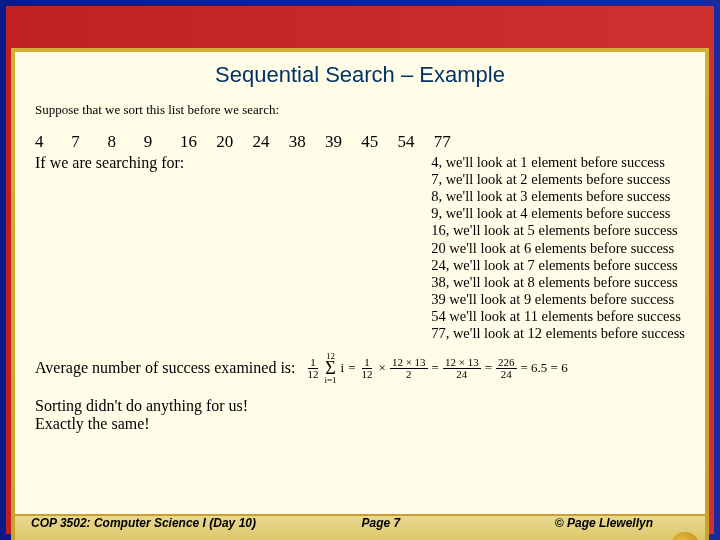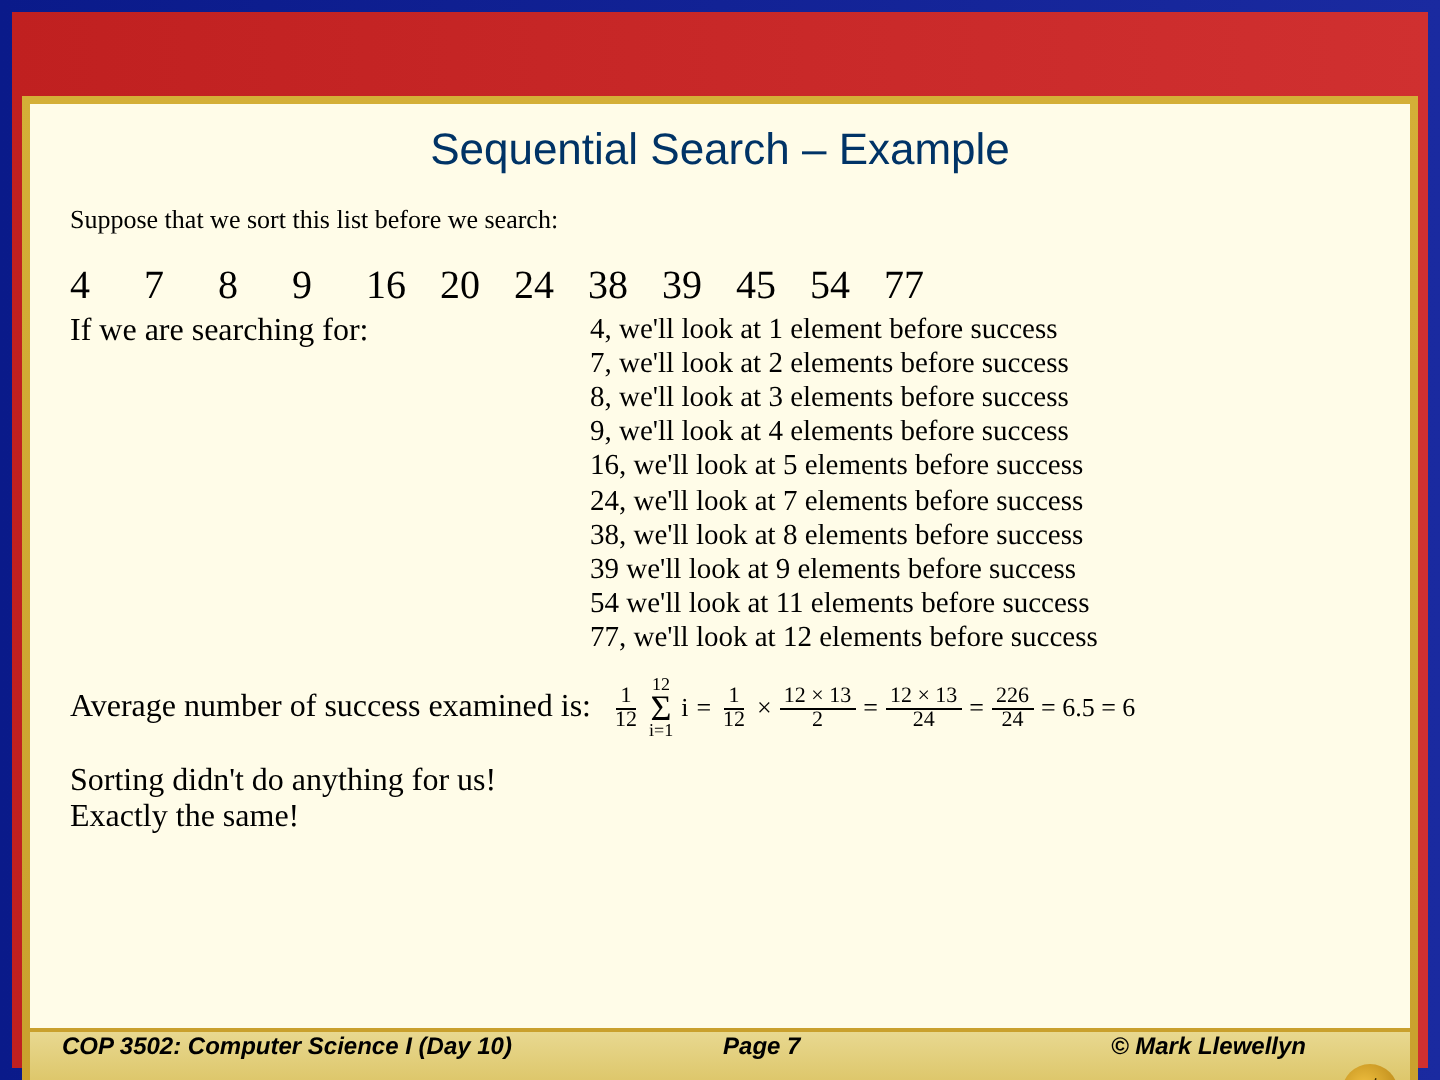--- a/index.html
+++ b/index.html
@@ -44,27 +44,28 @@
     color: #003366;
     text-align: center;
     margin-bottom: 14px;
     font-weight: 400;
   }
   .intro {
     font-size: 13px;
     margin-bottom: 14px;
   }
   .numbers {
-    font-size: 20px;
+    font-size: 17px;
     margin-bottom: 2px;
   }
   .numbers span { display: inline-block; min-width: 32px; }
   .row2 {
     display: flex;
     align-items: flex-start;
+    justify-content: space-between;
   }
   .searching-for {
     font-size: 16px;
     width: 260px;
     flex-shrink: 0;
   }
   .search-list {
     font-size: 14.5px;
     line-height: 1.18;
   }
@@ -166,20 +167,21 @@
   </div>
 
   <div class="row2">
     <div class="searching-for">If we are searching for:</div>
     <div class="search-list">
       <div>4, we'll look at 1 element before success</div>
       <div>7, we'll look at 2 elements before success</div>
       <div>8, we'll look at 3 elements before success</div>
       <div>9, we'll look at 4 elements before success</div>
       <div>16, we'll look at 5 elements before success</div>
+      <div>20 we'll look at 6 elements before success</div>
       <div>24, we'll look at 7 elements before success</div>
       <div>38, we'll look at 8 elements before success</div>
       <div>39 we'll look at 9 elements before success</div>
       <div>54 we'll look at 11 elements before success</div>
       <div>77, we'll look at 12 elements before success</div>
     </div>
   </div>
 
   <div class="avg">
     <span>Average number of success examined is:</span>
@@ -219,20 +221,20 @@
   </div>
 
   <div class="conclusion">
     <div>Sorting didn't do anything for us!</div>
     <div>Exactly the same!</div>
   </div>
 
   <div class="footer">
     <div class="left">COP 3502: Computer Science I  (Day 10)</div>
     <div class="mid">Page 7</div>
-    <div class="right">© Mark Llewellyn</div>
+    <div class="right">© Page Llewellyn</div>
     <div class="logo">✦</div>
   </div>
 
 </div>
 </div>
 </div>
 </div>
 
 </body></html>

